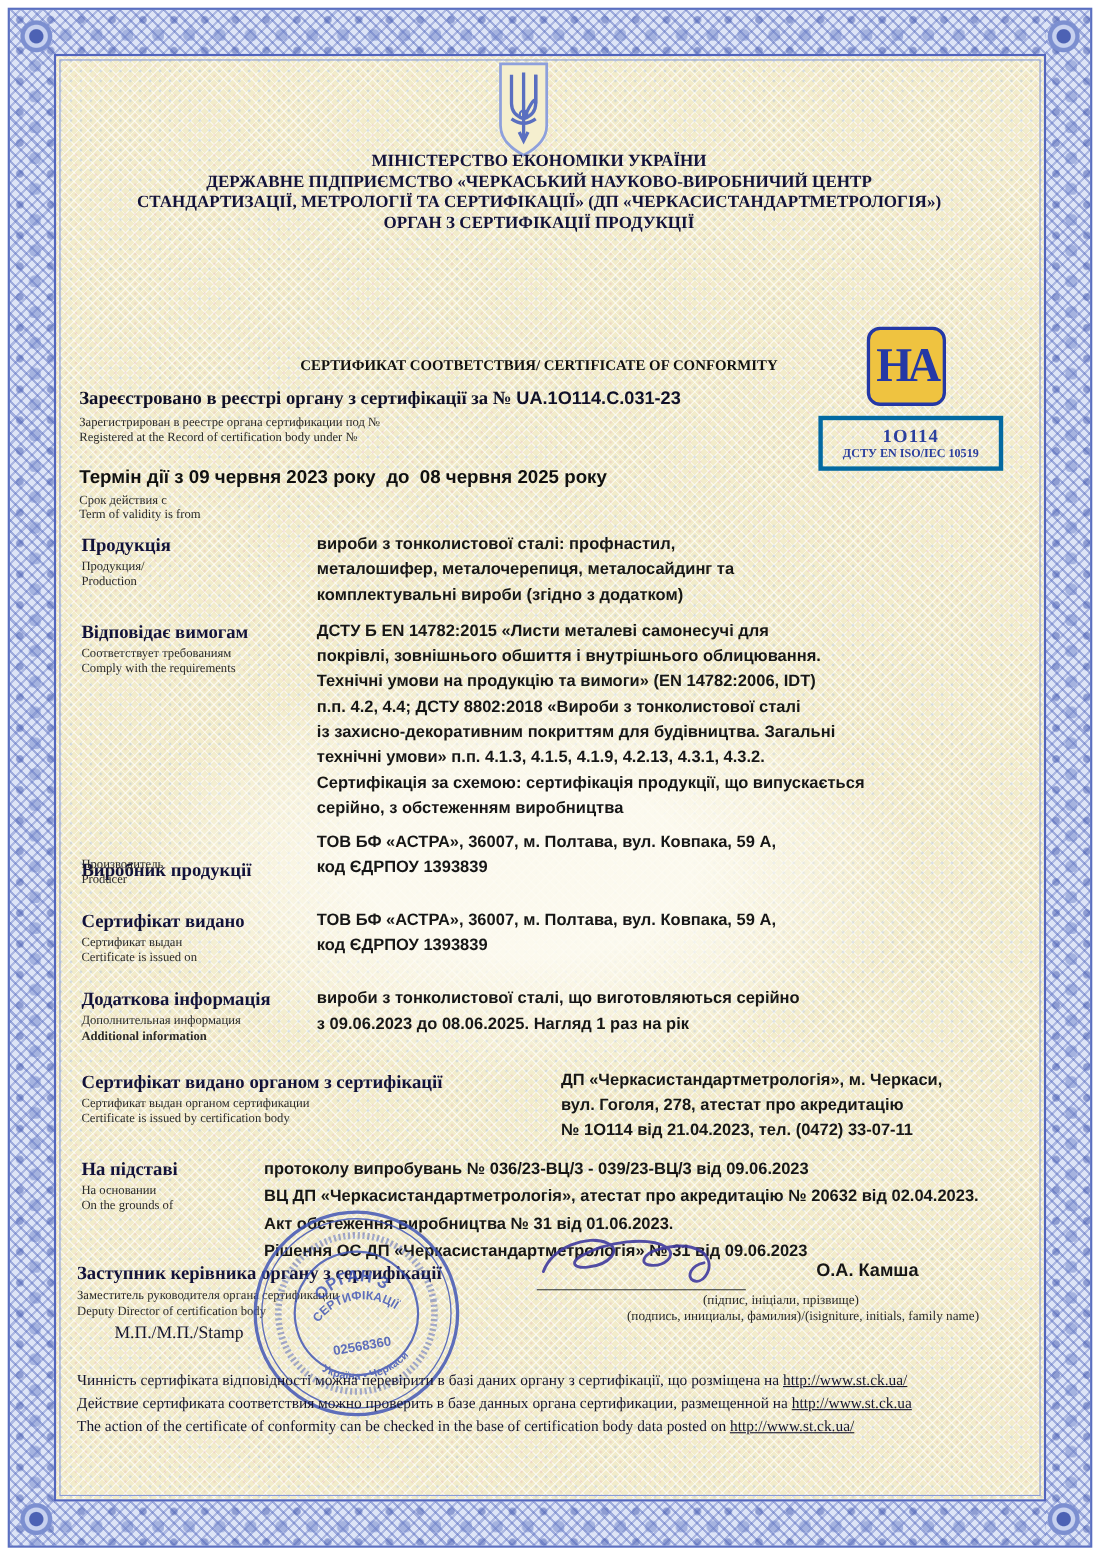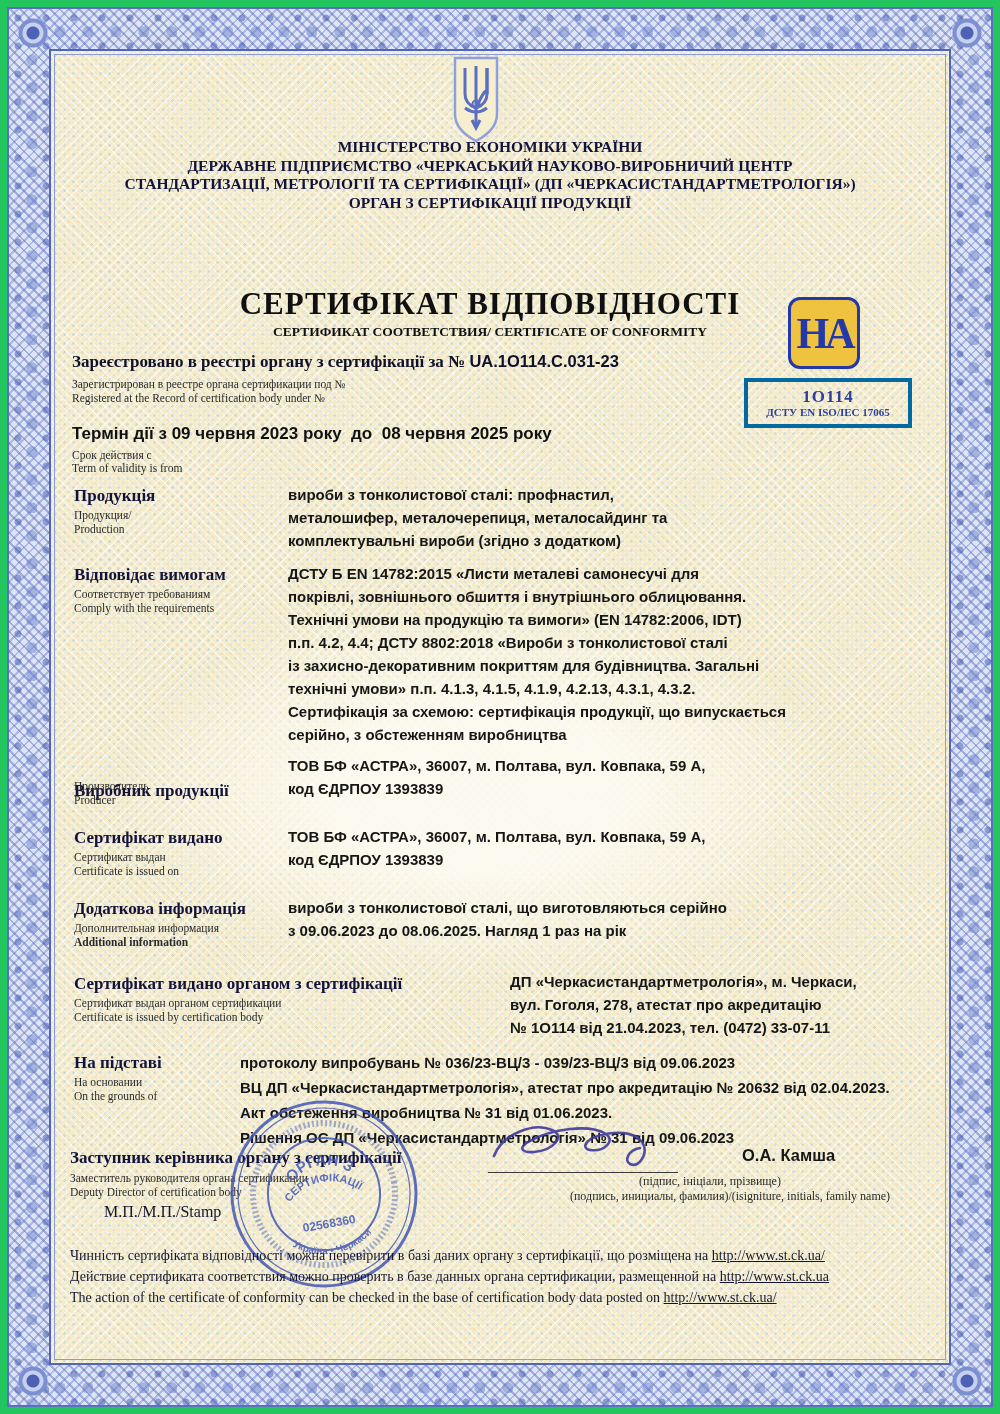--- a/index.html
+++ b/index.html
@@ -1,16 +1,16 @@
 <!DOCTYPE html>
 <html><head>
 <meta charset="utf-8">
 <style>
   html,body{margin:0;padding:0;background:#888;}
-  .page{position:relative;width:1000px;height:1414px;background:#22c55e;margin:0 auto;overflow:hidden;
+  .page{position:relative;width:1000px;height:1414px;background:#ffffff;margin:0 auto;overflow:hidden;
         font-family:"Liberation Serif",serif;}
   
   .b-line1{position:absolute;inset:7px;border:2px solid #5a6fc0;pointer-events:none;z-index:2;}
   .b-strip{position:absolute;z-index:1;background-color:#dde4f6;
     background-image:
       radial-gradient(circle at 9px 9px, rgba(77,98,180,.55) 3px, transparent 4px),
       radial-gradient(circle at 23px 23px, rgba(110,130,200,.5) 5px, transparent 6.5px),
       repeating-linear-gradient(45deg, rgba(85,105,190,.45) 0 2px, transparent 2px 7px),
       repeating-linear-gradient(-45deg, rgba(85,105,190,.35) 0 2px, transparent 2px 7px);
     background-size:28px 28px,28px 28px,auto,auto;}
@@ -103,29 +103,28 @@
       </svg>
     </div>
 
     <div class="abs hdr" style="left:70px;top:138px;width:840px;">
       <div>МІНІСТЕРСТВО ЕКОНОМІКИ УКРАЇНИ</div>
       <div>ДЕРЖАВНЕ ПІДПРИЄМСТВО «ЧЕРКАСЬКИЙ НАУКОВО-ВИРОБНИЧИЙ ЦЕНТР</div>
       <div>СТАНДАРТИЗАЦІЇ, МЕТРОЛОГІЇ ТА СЕРТИФІКАЦІЇ» (ДП «ЧЕРКАСИСТАНДАРТМЕТРОЛОГІЯ»)</div>
       <div>ОРГАН З СЕРТИФІКАЦІЇ ПРОДУКЦІЇ</div>
     </div>
 
-    <div class="abs title" style="left:70px;top:286px;width:840px;">СЕРТИФІКАТ ВІДПОВІДНОСТІ</div>
     <div class="abs subtitle" style="left:70px;top:324px;width:840px;">СЕРТИФИКАТ СООТВЕТСТВИЯ/ CERTIFICATE OF CONFORMITY</div>
 
     <div class="abs logo-box">
       <span class="logo-glyph">НА</span>
     </div>
     <div class="abs accr-box">
       <div class="accr-num">1О114</div>
-      <div class="accr-std">ДСТУ EN ISO/IEC 17065</div>
+      <div class="accr-std">ДСТУ EN ISO/IEC 10519</div>
     </div>
 
     <div class="abs" style="left:72px;top:352px;">
       <span class="regline">Зареєстровано в реєстрі органу з сертифікації за № </span><span class="regnum">UA.1О114.С.031-23</span>
     </div>
     <div class="abs sub" style="left:72px;top:378px;">Зарегистрирован в реестре органа сертификации под №</div>
     <div class="abs sub" style="left:72px;top:392px;">Registered at the Record of certification body under №</div>
 
     <div class="abs validity-main" style="left:72px;top:424px;">Термін дії з 09 червня 2023 року  до  08 червня 2025 року</div>
     <div class="abs sub" style="left:72px;top:449px;">Срок действия с</div>

